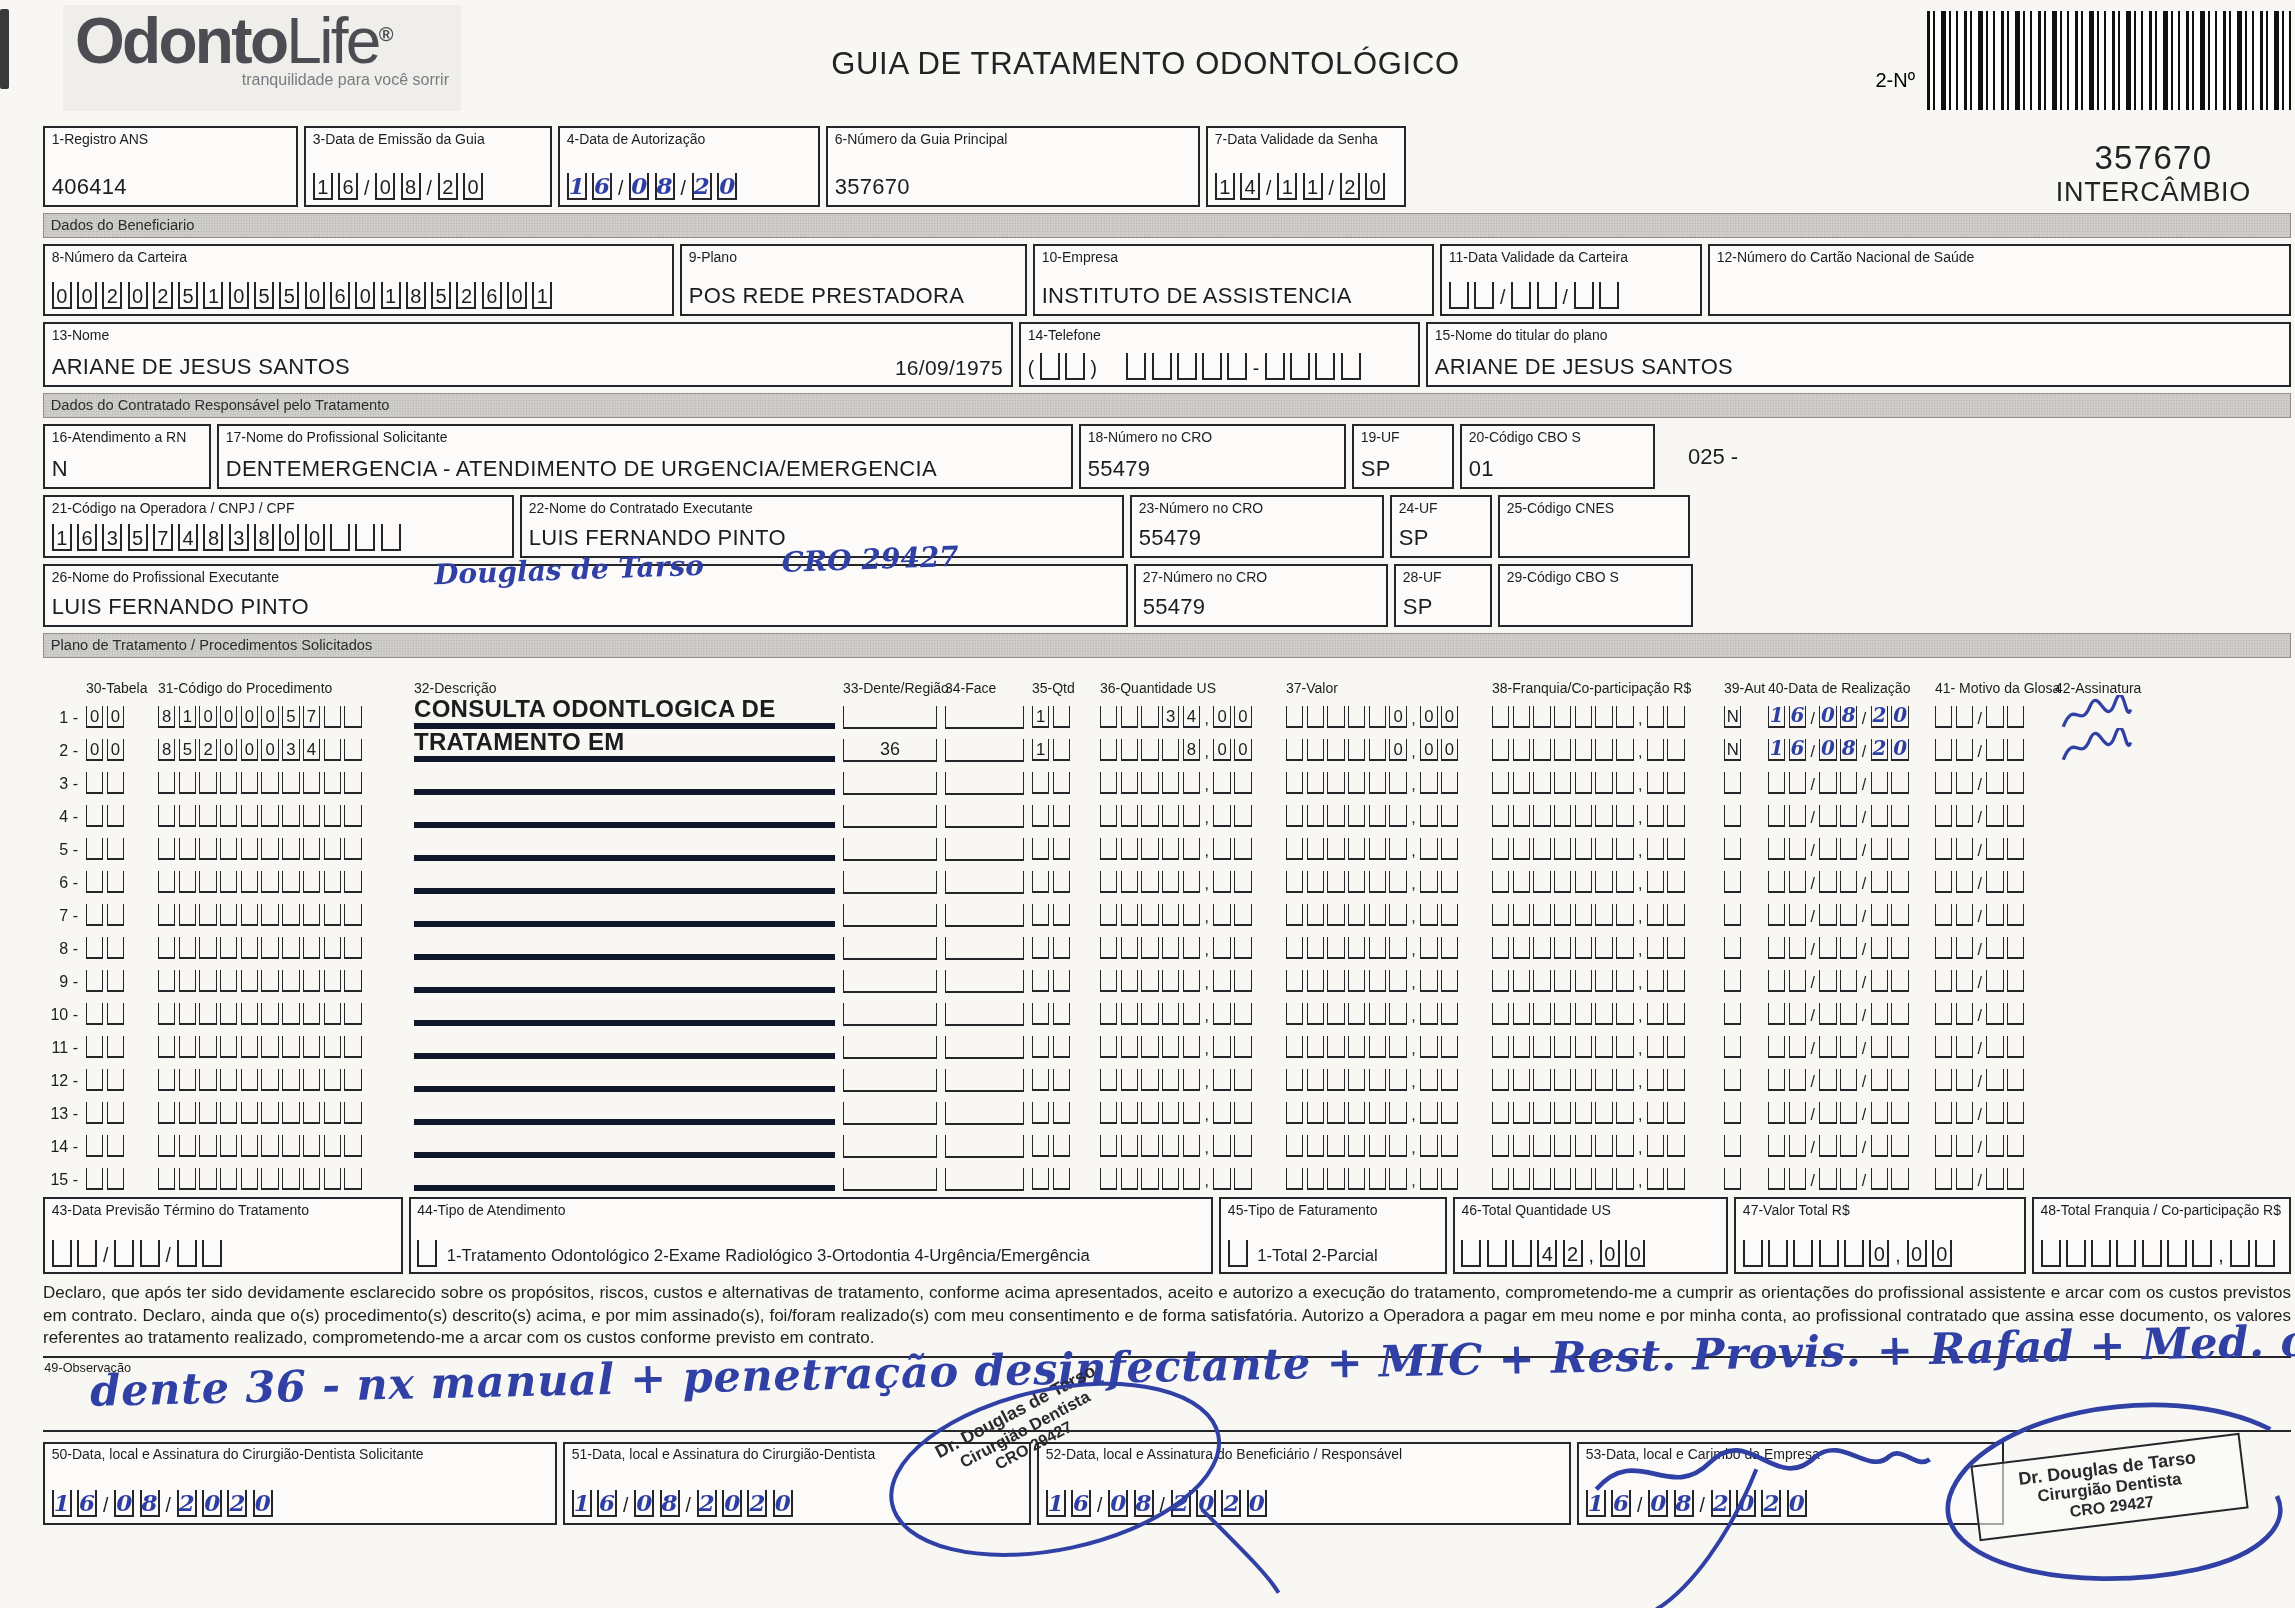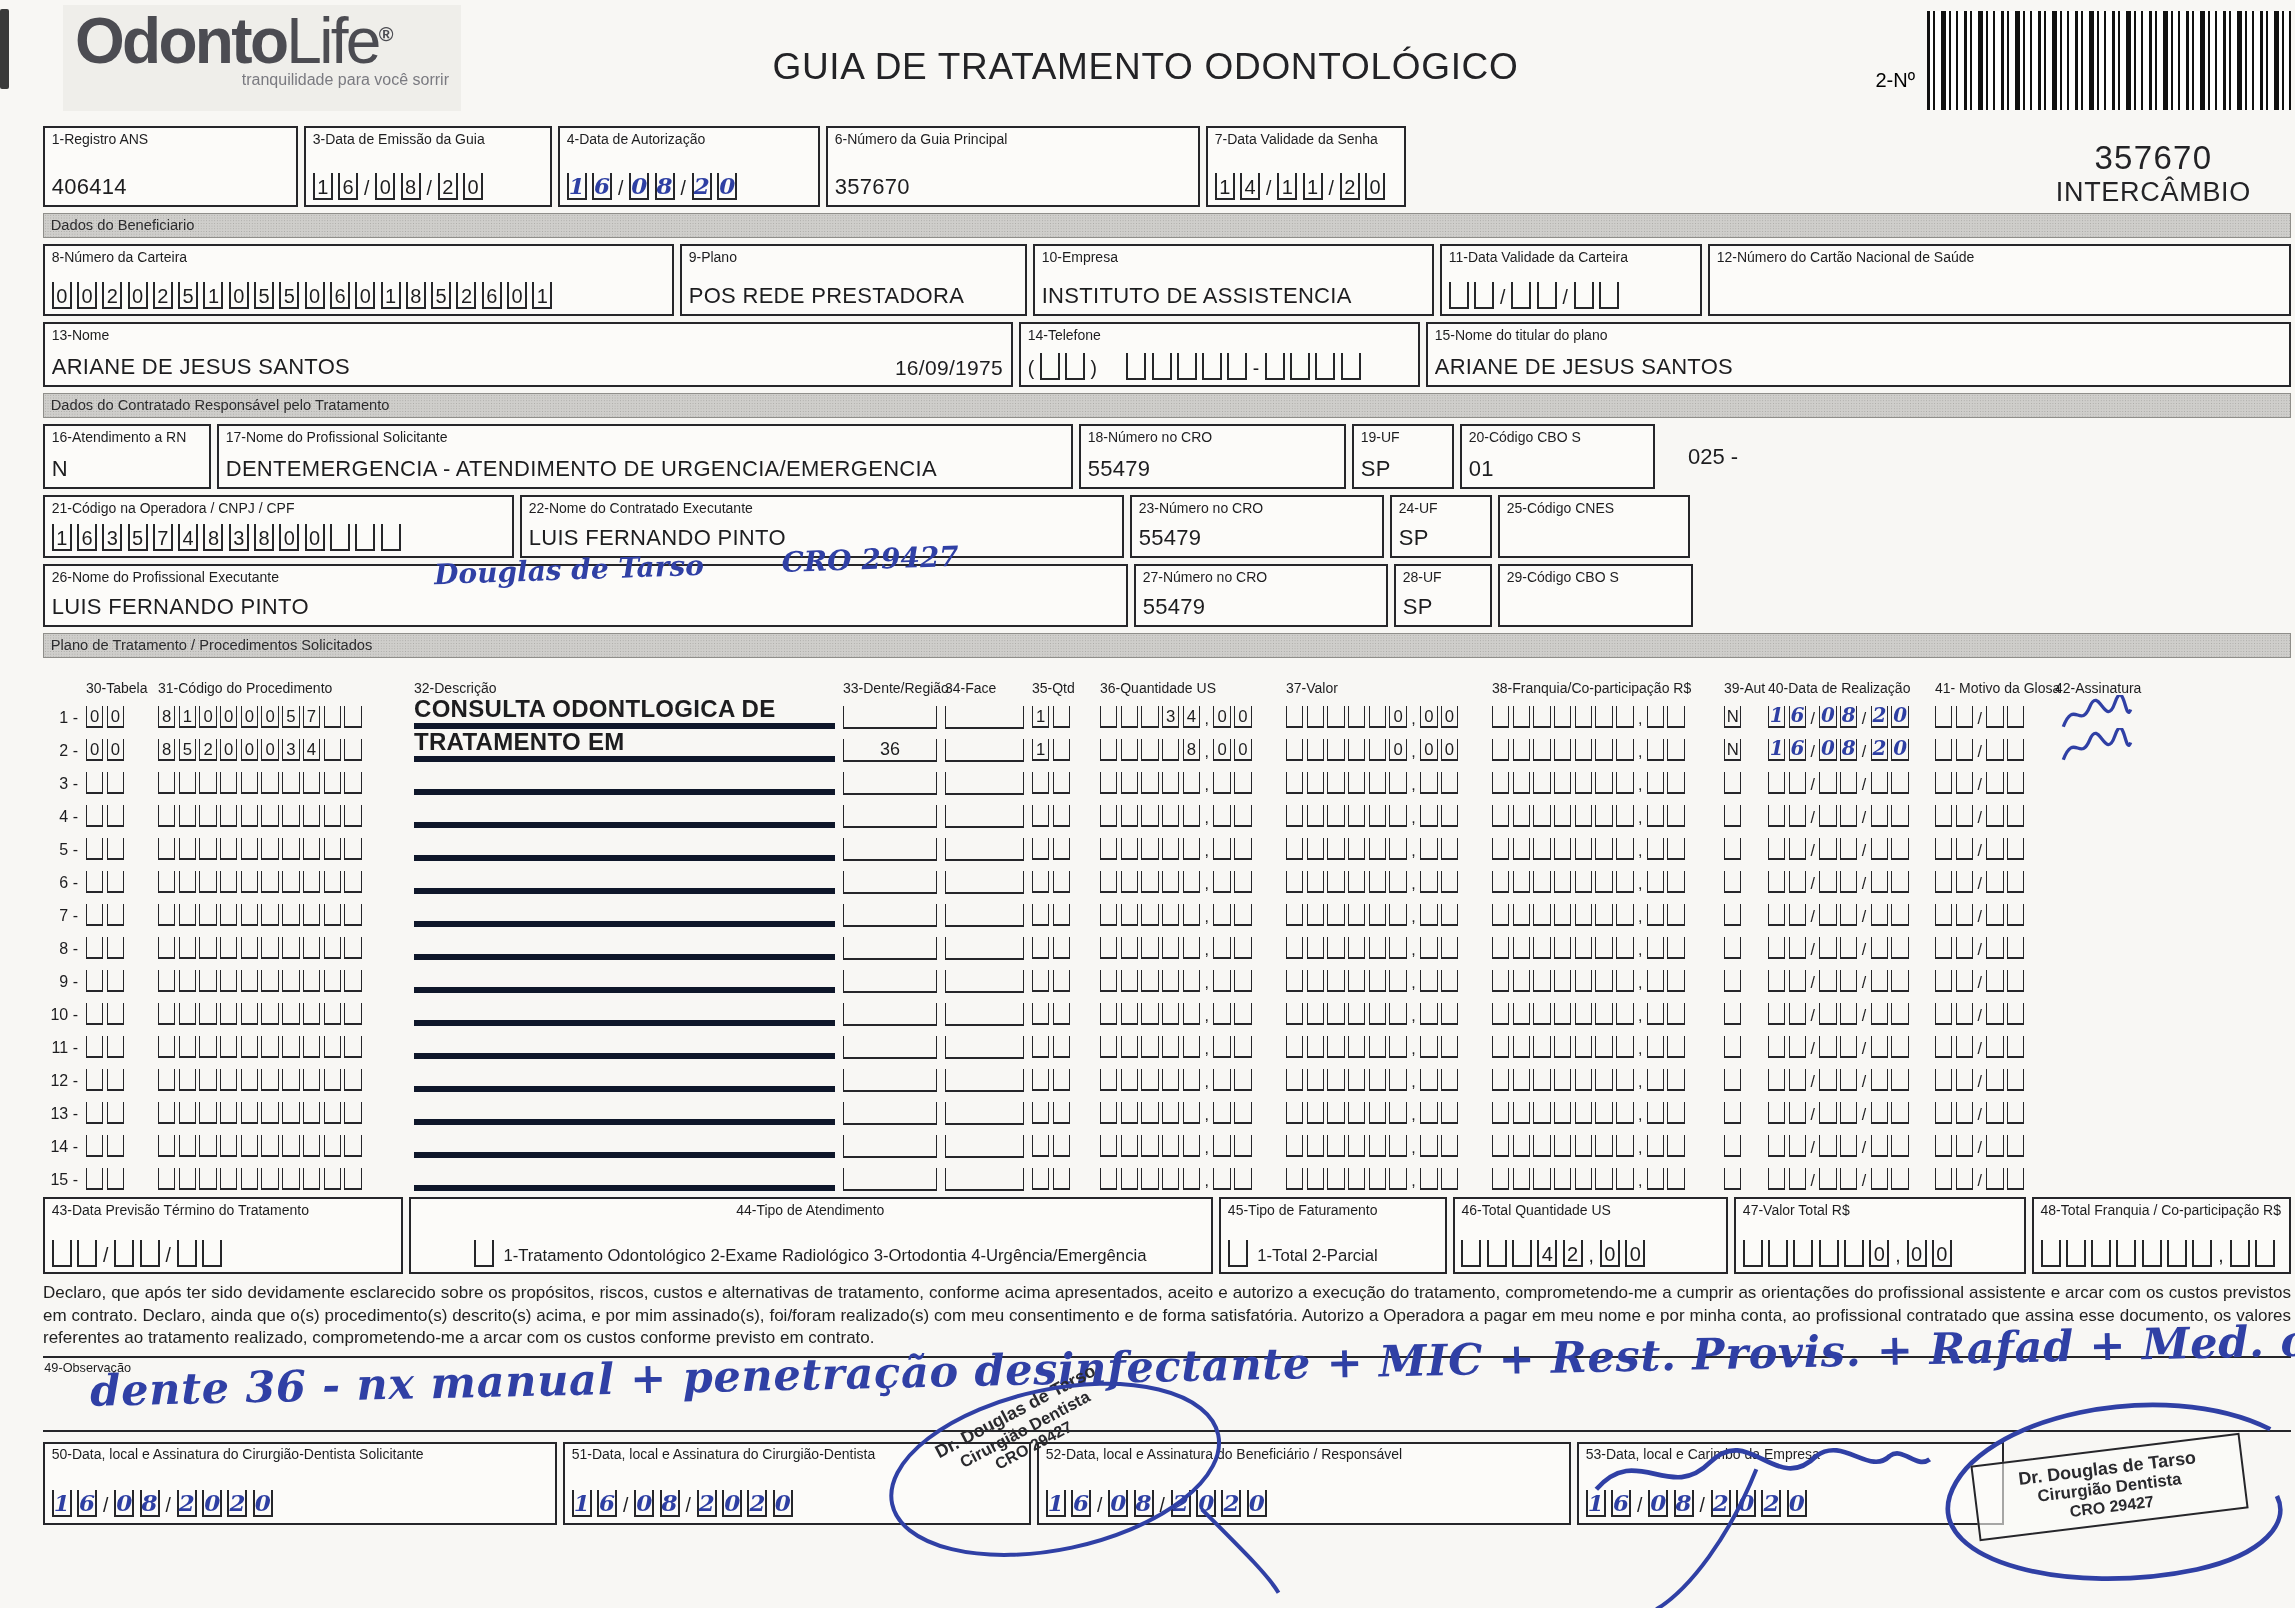--- a/index.html
+++ b/index.html
@@ -10,21 +10,21 @@
   
   .scan-edge{position:absolute;left:0;top:9.4px;width:8.7px;height:80px;background:#3a3a3a;border-radius:2px;}
 
   
   .hdr{display:flex;align-items:flex-start;height:115px;}
   .logo{width:374px;height:100px;background:#efeeea;margin-left:20px;padding:2.7px 12px;}
   .logo .nm{font-size:64px;font-weight:bold;letter-spacing:-2.7px;color:#4c4c52;line-height:1.05;}
   .logo .nm .lf{font-weight:normal;}
   .logo .reg{font-size:20px;vertical-align:super;}
   .logo .tg{font-size:16px;color:#7a7a80;text-align:right;margin-top:-4px;}
-  .title{flex:1;text-align:center;font-size:37px;letter-spacing:0.7px;color:#232326;padding-top:41px;white-space:nowrap;}
+  .title{flex:1;text-align:center;font-size:31px;letter-spacing:0.7px;color:#232326;padding-top:41px;white-space:nowrap;}
   .bcwrap{width:461px;display:flex;align-items:center;justify-content:flex-end;gap:12px;padding-top:5.3px;}
   .bclabel{font-size:20px;color:#000000;padding-top:40px;}
   .barcode{width:364px;height:99px;
     background:repeating-linear-gradient(90deg,#111 0 3.3px,#fff 3.3px 6px,#111 6px 8px,#fff 8px 14px,#111 14px 19.4px,#fff 19.4px 22px,#111 22px 24px,#fff 24px 29px,#111 29px 31px,#fff 31px 37px);}
   .bc-nums{position:absolute;right:40px;top:134px;text-align:center;}
   .bc-number{font-size:33px;letter-spacing:1.3px;color:#232326;}
   .bc-sub{font-size:27px;letter-spacing:0.7px;color:#232326;}
 
   
   .row{display:flex;gap:6px;margin-top:6px;align-items:stretch;}
@@ -1570,21 +1570,21 @@
             <span class="cc"></span>
             <span class="cc"></span>
             <span class="cs">/</span>
             <span class="cc"></span>
             <span class="cc"></span>
             <span class="cs">/</span>
             <span class="cc"></span>
             <span class="cc"></span>
           </div>
       </div>
-      <div class="box" style="width:840px;align-items:center;">
+      <div class="box" style="width:840px;">
         <div class="lbl">44-Tipo de Atendimento</div>
         <div style="display:flex;align-items:flex-end;gap:9.4px;margin-top:auto;">
           <div class="comb">
               <span class="cc"></span>
             </div>
           <div style="font-size:16.7px;padding-bottom:2.7px;white-space:nowrap;">1-Tratamento Odontológico  2-Exame Radiológico  3-Ortodontia  4-Urgência/Emergência</div>
         </div>
       </div>
       <div class="box" style="width:237px;">
         <div class="lbl">45-Tipo de Faturamento</div>

